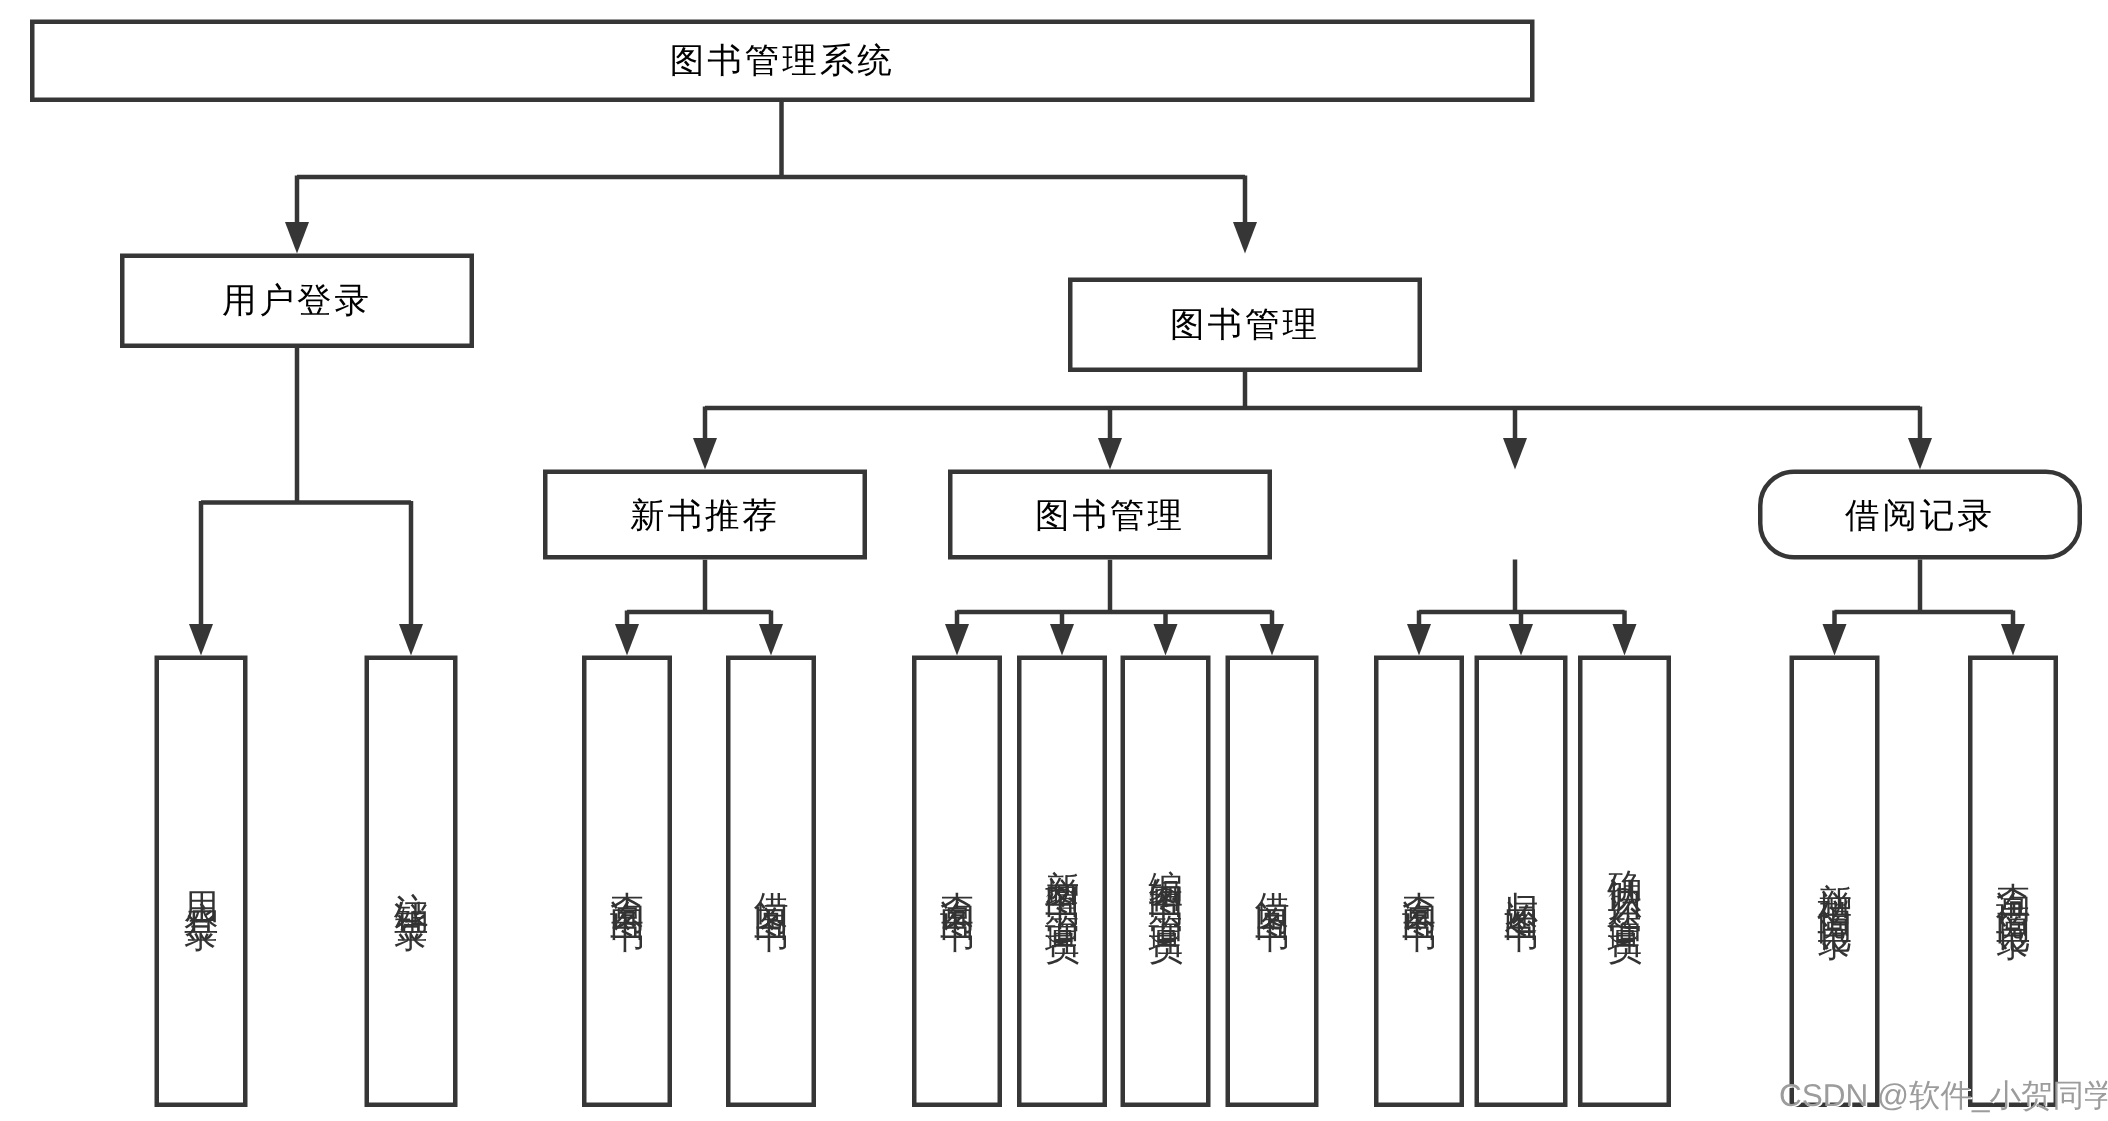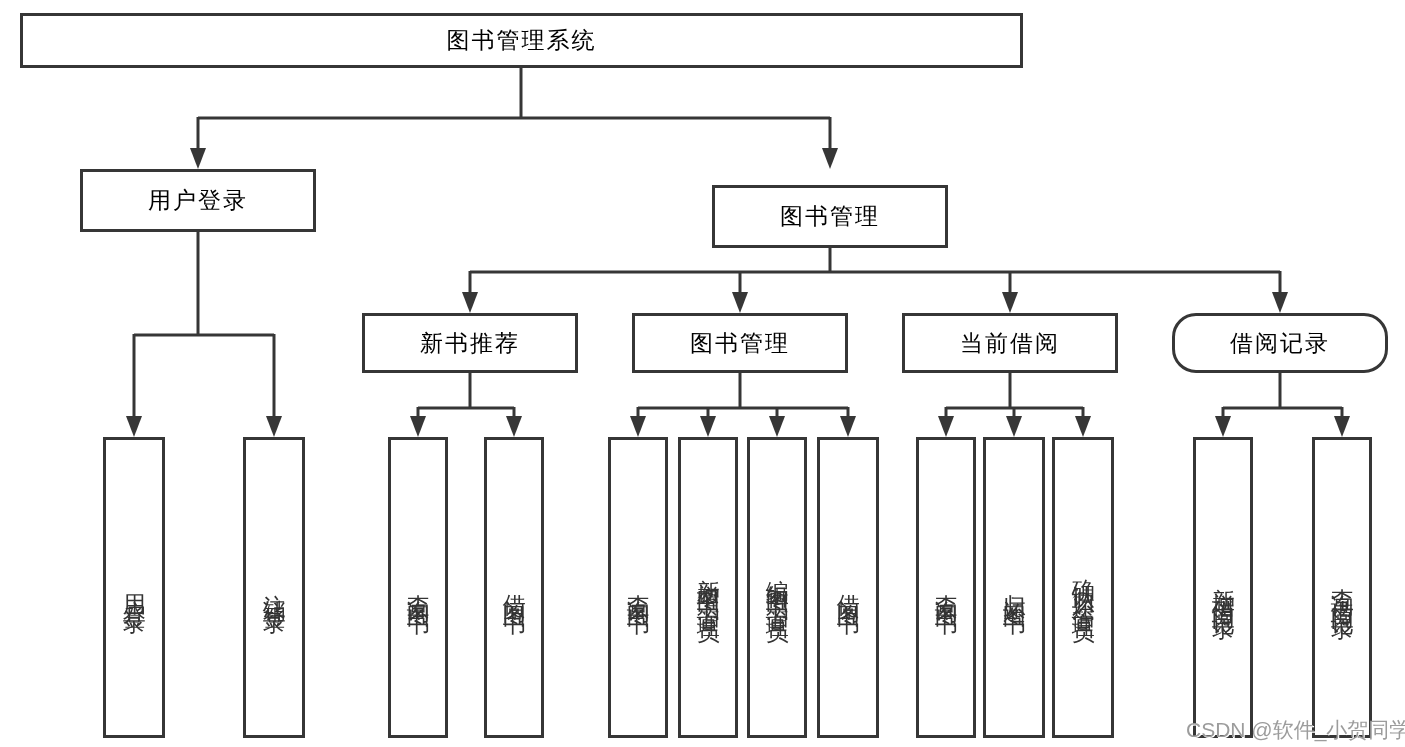--- a/index.html
+++ b/index.html
@@ -131,23 +131,20 @@
   <div class="node" style="left:712px; top:185px; width:236px; height:63px;">
     <span class="label">图书管理</span>
   </div>
 
   <div class="node" style="left:362px; top:313px; width:216px; height:60px;text-align:right;">
     <span class="label">新书推荐</span>
   </div>
   <div class="node" style="left:632px; top:313px; width:216px; height:60px;">
     <span class="label">图书管理</span>
   </div>
-  <div class="node" style="left:902px; top:313px; width:216px; height:60px;">
-    <span class="label">当前借阅</span>
-  </div>
   <div class="node" style="left:1172px; top:313px; width:216px; height:60px;border-radius:24px;">
     <span class="label">借阅记录</span>
   </div>
 
   <div class="node" style="left:103px; top:437px; width:62px; height:301px;">
     <span class="vlabel">用户登录</span>
   </div>
   <div class="node" style="left:243px; top:437px; width:62px; height:301px;">
     <span class="vlabel">注销登录</span>
   </div>

